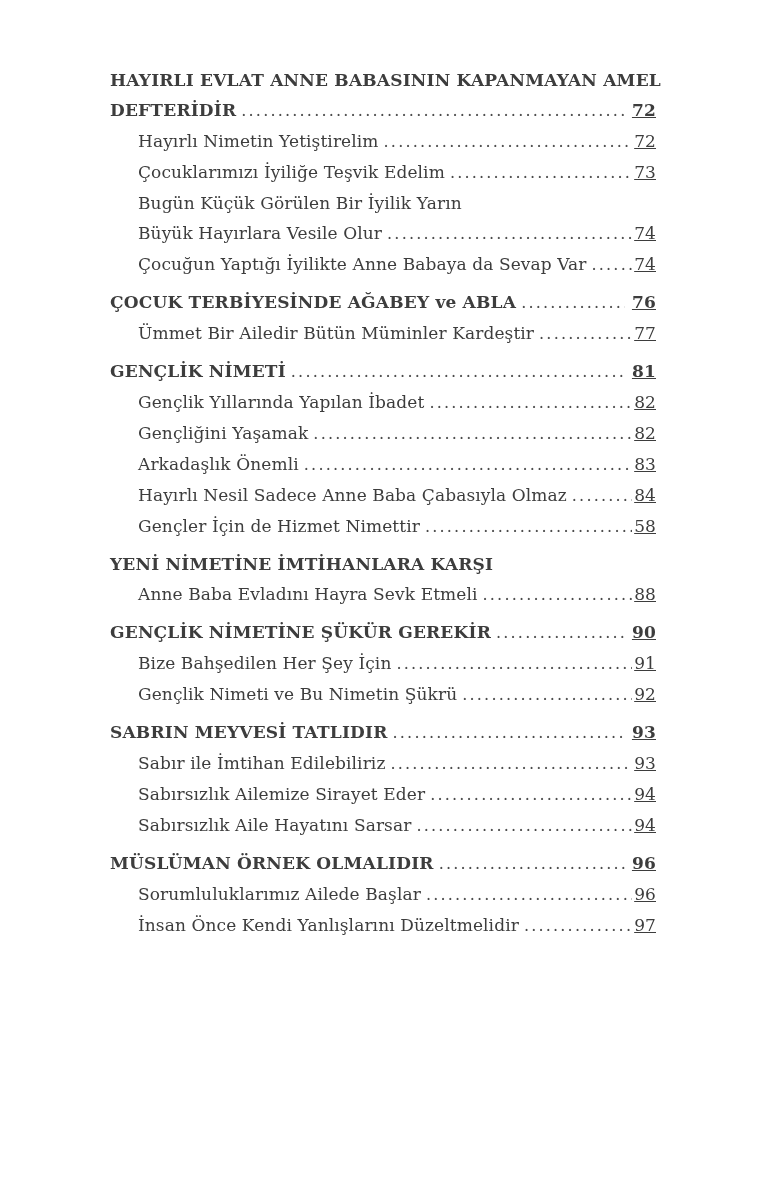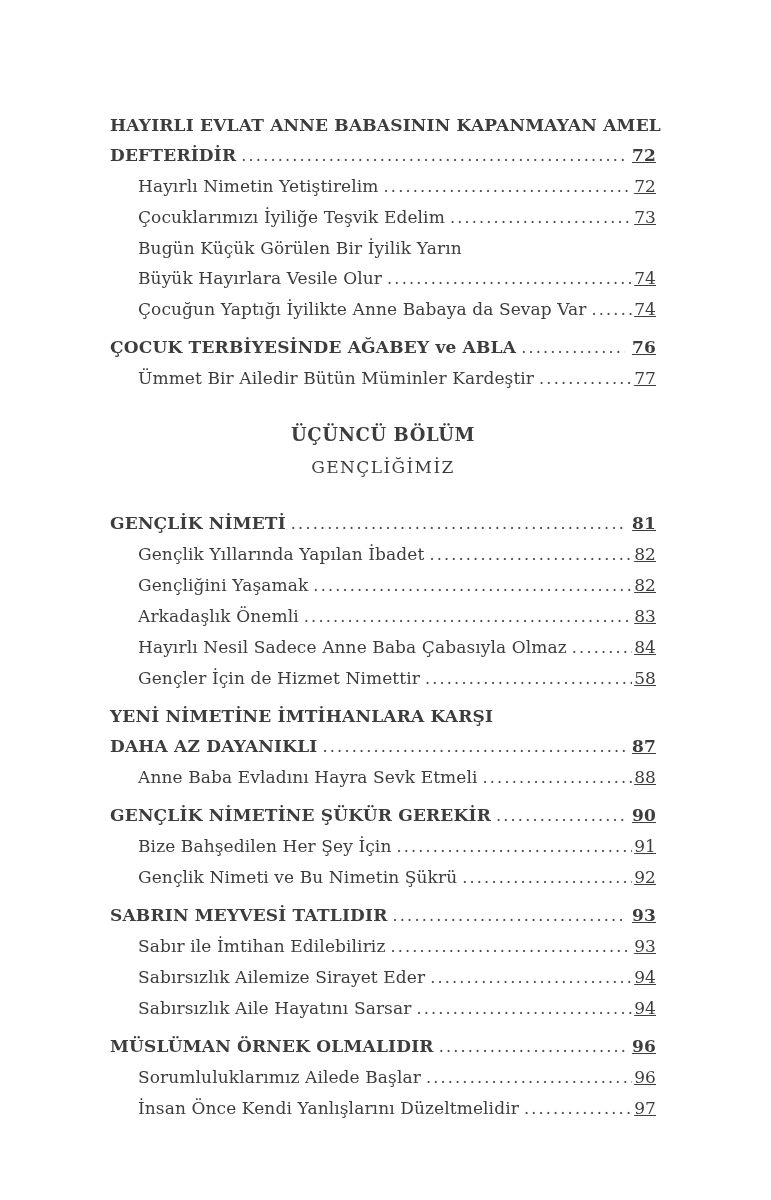--- a/index.html
+++ b/index.html
@@ -10,21 +10,21 @@
   body {
     width: 771px;
     height: 1200px;
     position: relative;
     font-family: "DejaVu Serif", "Liberation Serif", serif;
     color: #3d3d3d;
     overflow: hidden;
   }
   .toc {
     box-sizing: border-box;
-    padding: 103px 115px 0 110px;
+    padding: 58px 115px 0 110px;
   }
   .row {
     font-size: 17px;
     line-height: 30px;
   }
   .row .line {
     display: flex;
     align-items: baseline;
   }
   .row.main {
@@ -135,24 +135,20 @@
   </div>
 
   <div class="row sub">
     <div class="line">
       <span class="label">Ümmet Bir Ailedir Bütün Müminler Kardeştir</span>
       <span class="leader"></span>
       <span class="pagenum">77</span>
     </div>
   </div>
 
-  <div class="chapter">
-    <div class="chapter-number">ÜÇÜNCÜ BÖLÜM</div>
-    <div class="chapter-name">GENÇLİĞİMİZ</div>
-  </div>
 
   <div class="row main">
     <div class="line">
       <span class="label">GENÇLİK NİMETİ</span>
       <span class="leader"></span>
       <span class="pagenum">81</span>
     </div>
   </div>
 
   <div class="row sub">
@@ -190,25 +186,20 @@
   <div class="row sub">
     <div class="line">
       <span class="label">Gençler İçin de Hizmet Nimettir</span>
       <span class="leader"></span>
       <span class="pagenum">58</span>
     </div>
   </div>
 
   <div class="row main">
     <div class="pre">YENİ NİMETİNE İMTİHANLARA KARŞI</div>
-    <div class="line">
-      <span class="label">DAHA AZ DAYANIKLI</span>
-      <span class="leader"></span>
-      <span class="pagenum">87</span>
-    </div>
   </div>
 
   <div class="row sub">
     <div class="line">
       <span class="label">Anne Baba Evladını Hayra Sevk Etmeli</span>
       <span class="leader"></span>
       <span class="pagenum">88</span>
     </div>
   </div>
 

